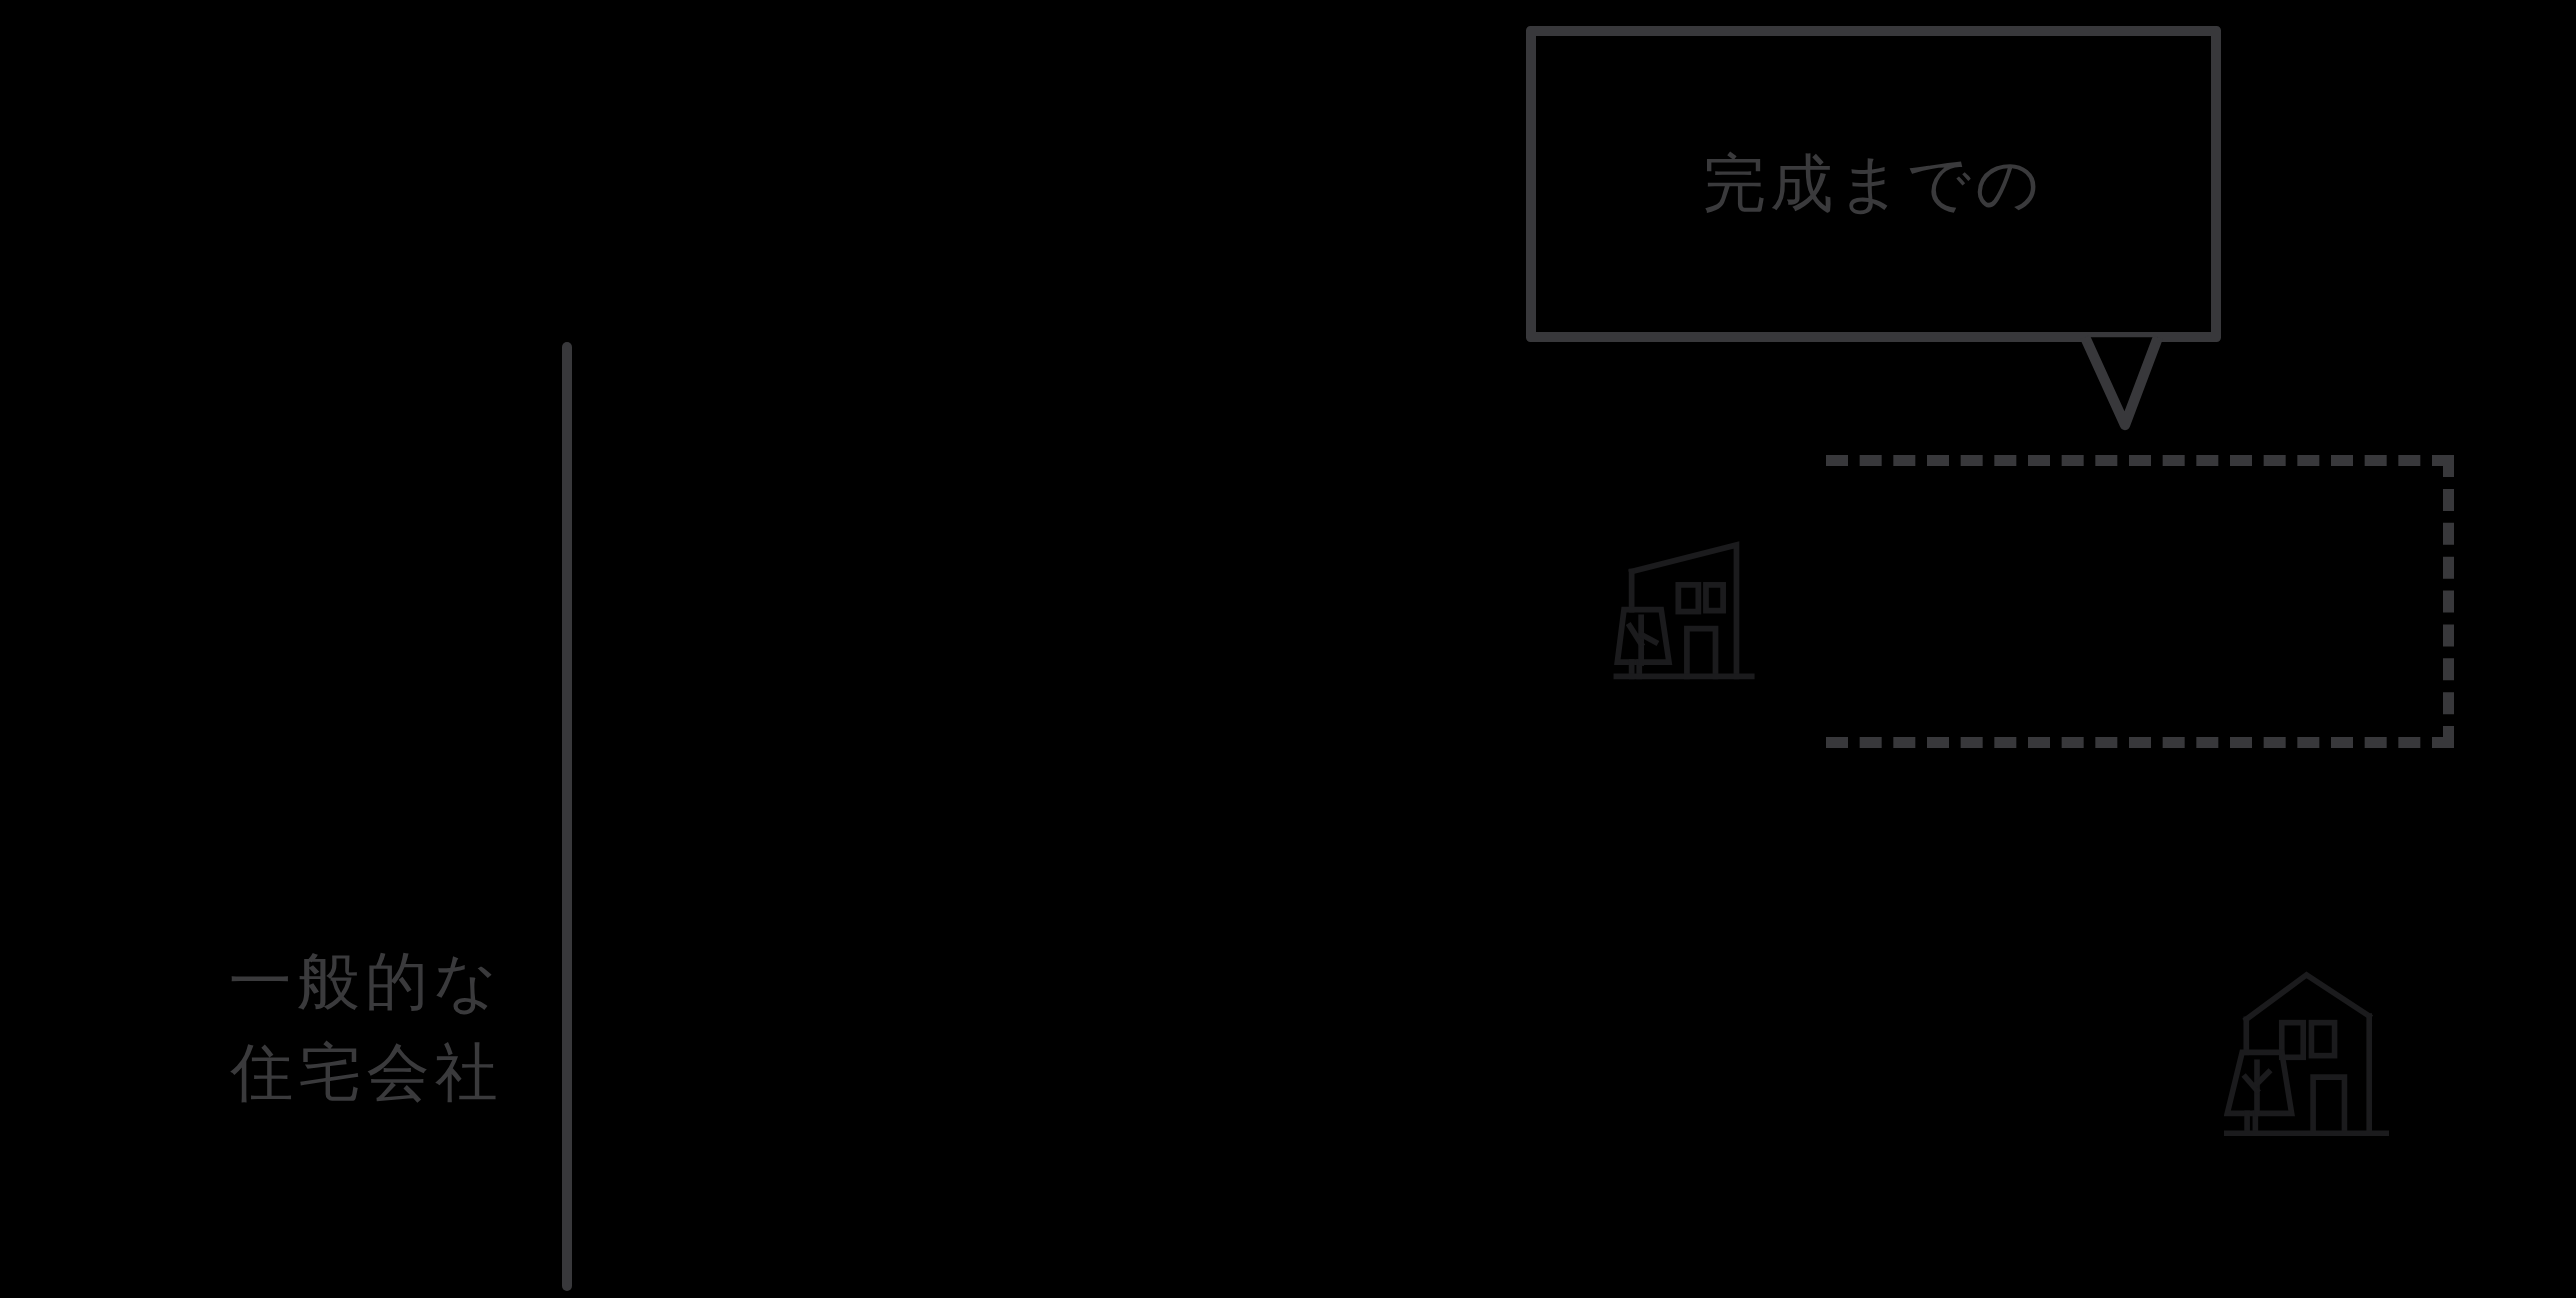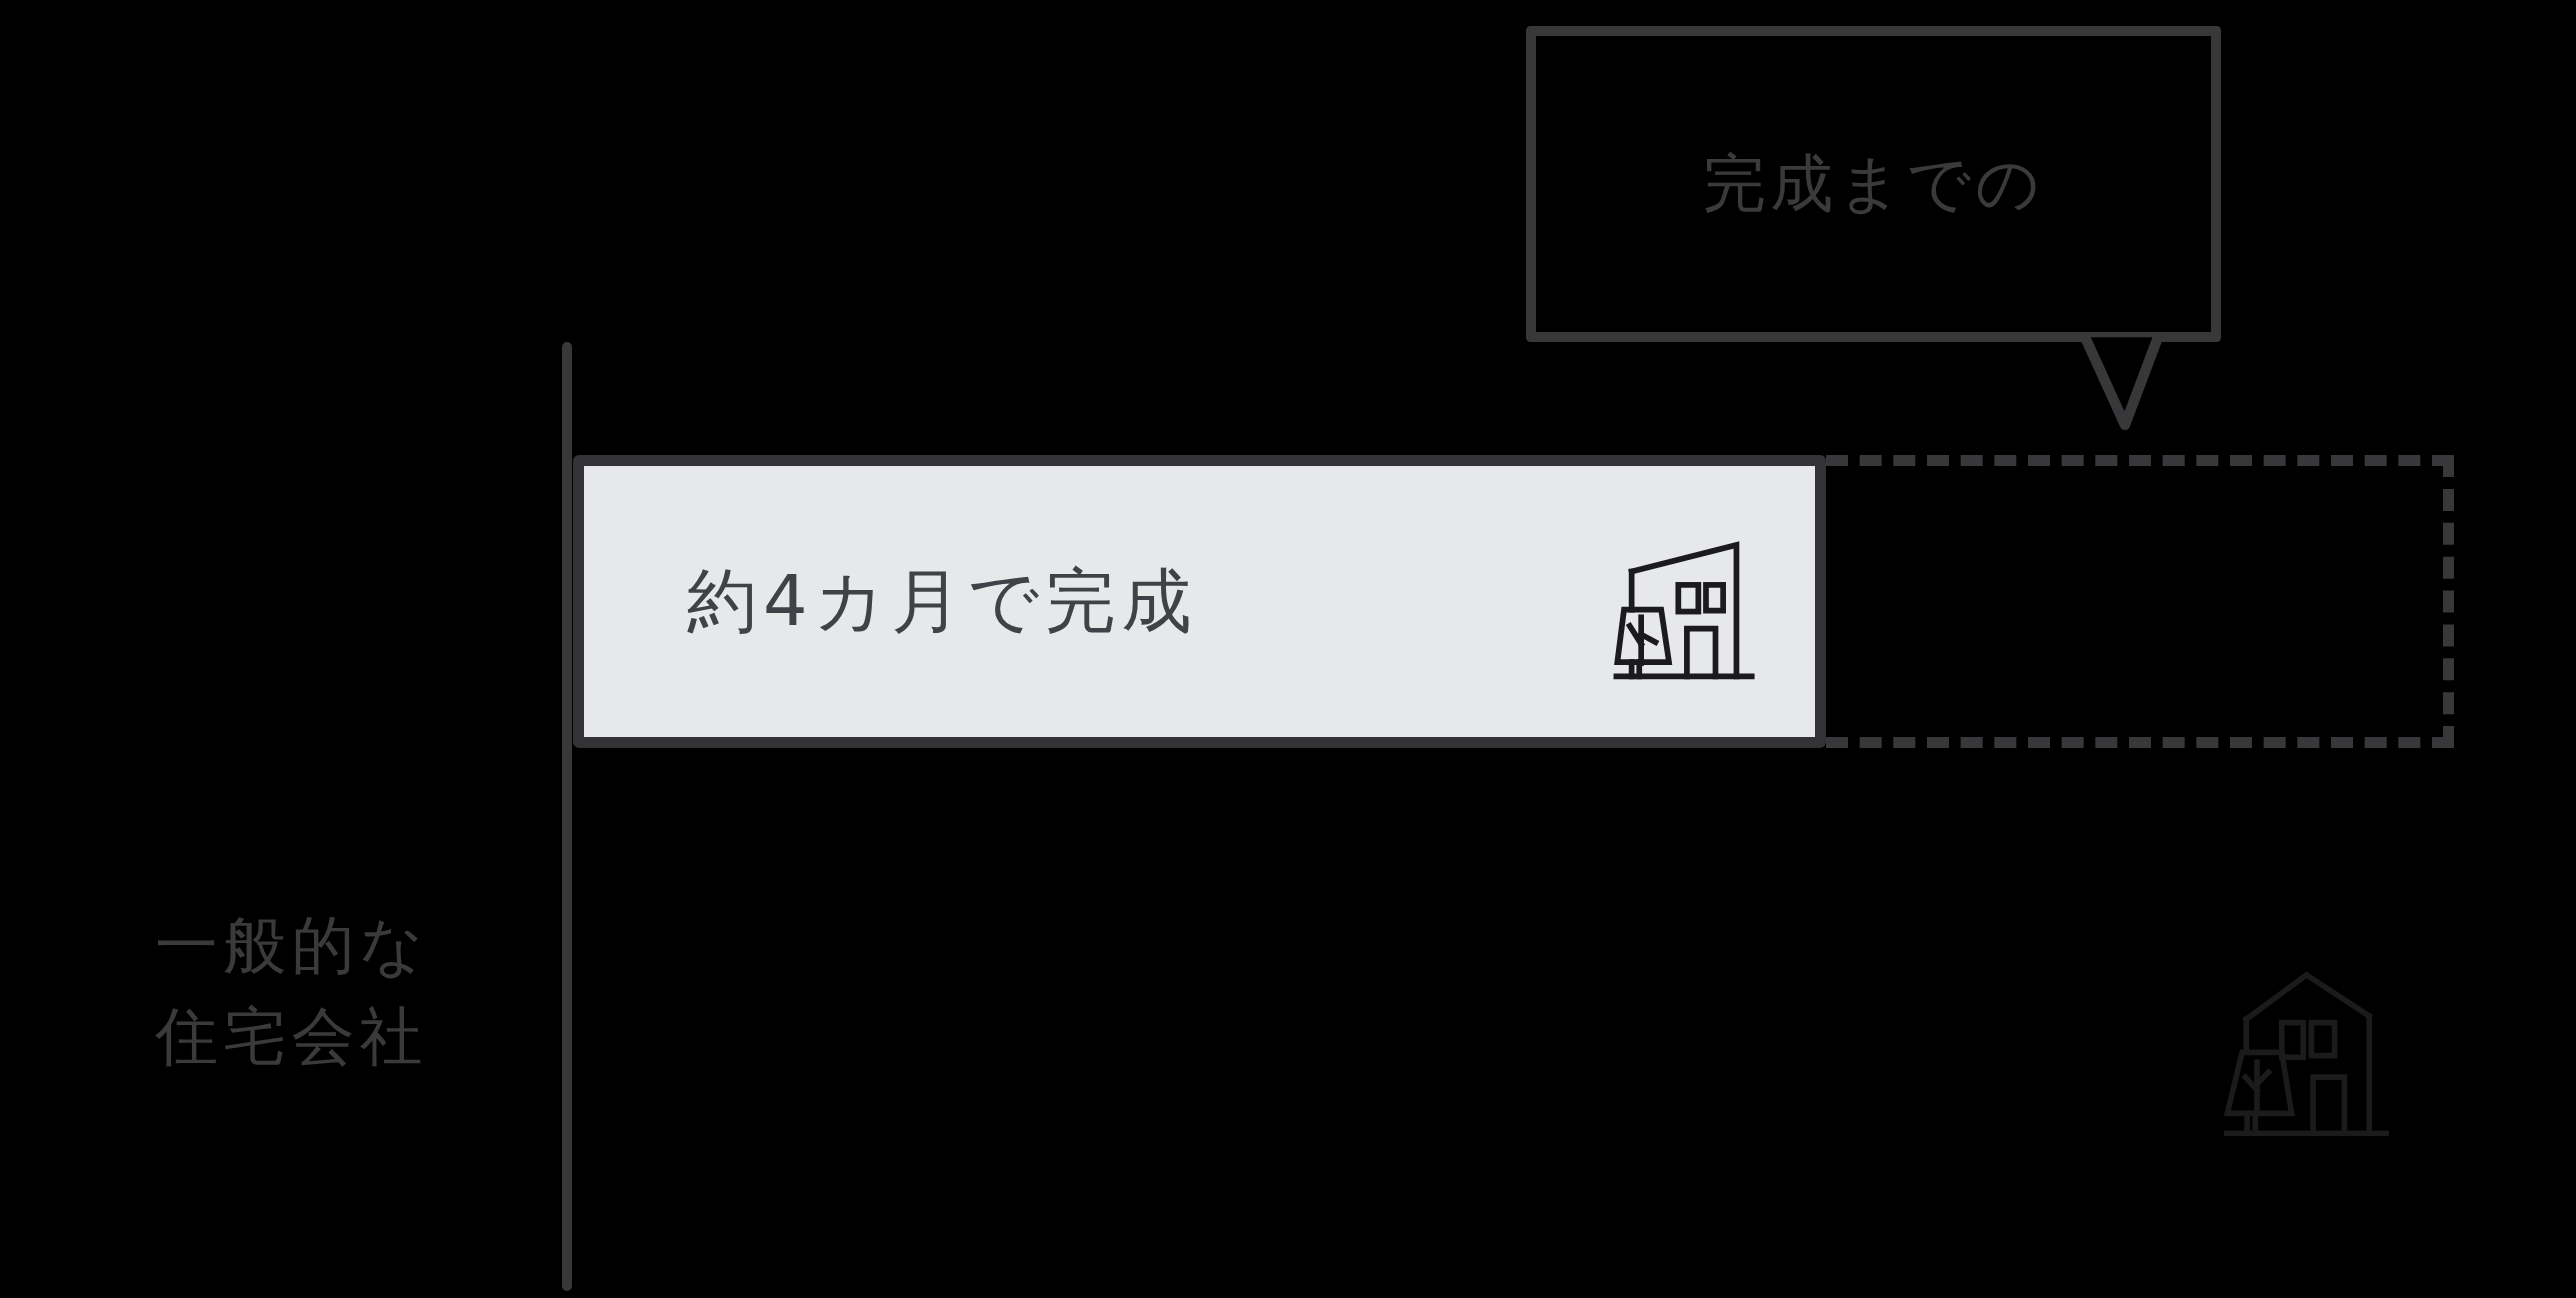--- a/index.html
+++ b/index.html
@@ -38,22 +38,22 @@
     box-sizing:border-box; border:10.4px solid #38383b; border-radius:4.4px;
     display:flex; flex-direction:row; justify-content:center; align-items:center;
   }
   .callout-line {
     font-size:63px; line-height:84px; color:#3a3a3c;
     letter-spacing:4.4px; white-space:nowrap; text-align:center;
   }
   .tail { position:absolute; left:2076px; top:332px; width:91px; height:99px; }
   
   .row-label {
-    position:absolute; left:155px; top:900px; width:348px;
-    text-align:left; color:#3a3a3c;
+    position:absolute; left:155px; top:936px; width:348px;
+    text-align:right; color:#3a3a3c;
   }
   .row-label-line {
     font-size:63px; line-height:91px; letter-spacing:5.2px; white-space:nowrap;
   }
   
   .house { position:absolute; }
   .house-modern { left:1606px; top:522px; width:158px; height:162px; }
   .house-gable  { left:2224px; top:966px; width:165px; height:176px; }
 </style>
 </head>
@@ -63,23 +63,20 @@
 
   <div class="axis"></div>
 
   <div class="callout">
     <div class="callout-line">完成までの</div>
   </div>
   <svg class="tail" viewBox="0 0 104 114">
     <path d="M10 6 L56 107 L94 6" fill="#000000" stroke="#38383b" stroke-width="12" stroke-linejoin="round"></path>
   </svg>
 
-  <div class="bar bar-top">
-    <span class="bar-text">約4カ月で完成</span>
-  </div>
 
   <div class="proj"></div>
 
   <svg class="house house-modern" viewBox="0 0 82 85" fill="none" stroke="#1b1b1d" stroke-width="3" stroke-linecap="square" stroke-linejoin="miter">
     <path d="M13 26 L68 12 L68 81"></path>
     <path d="M13 26 L13 46"></path>
     <rect x="37.5" y="33" width="10.5" height="14"></rect>
     <rect x="52" y="33" width="9" height="13.5"></rect>
     <path d="M42 81 L42 56 L57 56 L57 81"></path>
     <path d="M9 46 L28.5 46 L32.6 73.5 L5.5 73.5 Z"></path>

